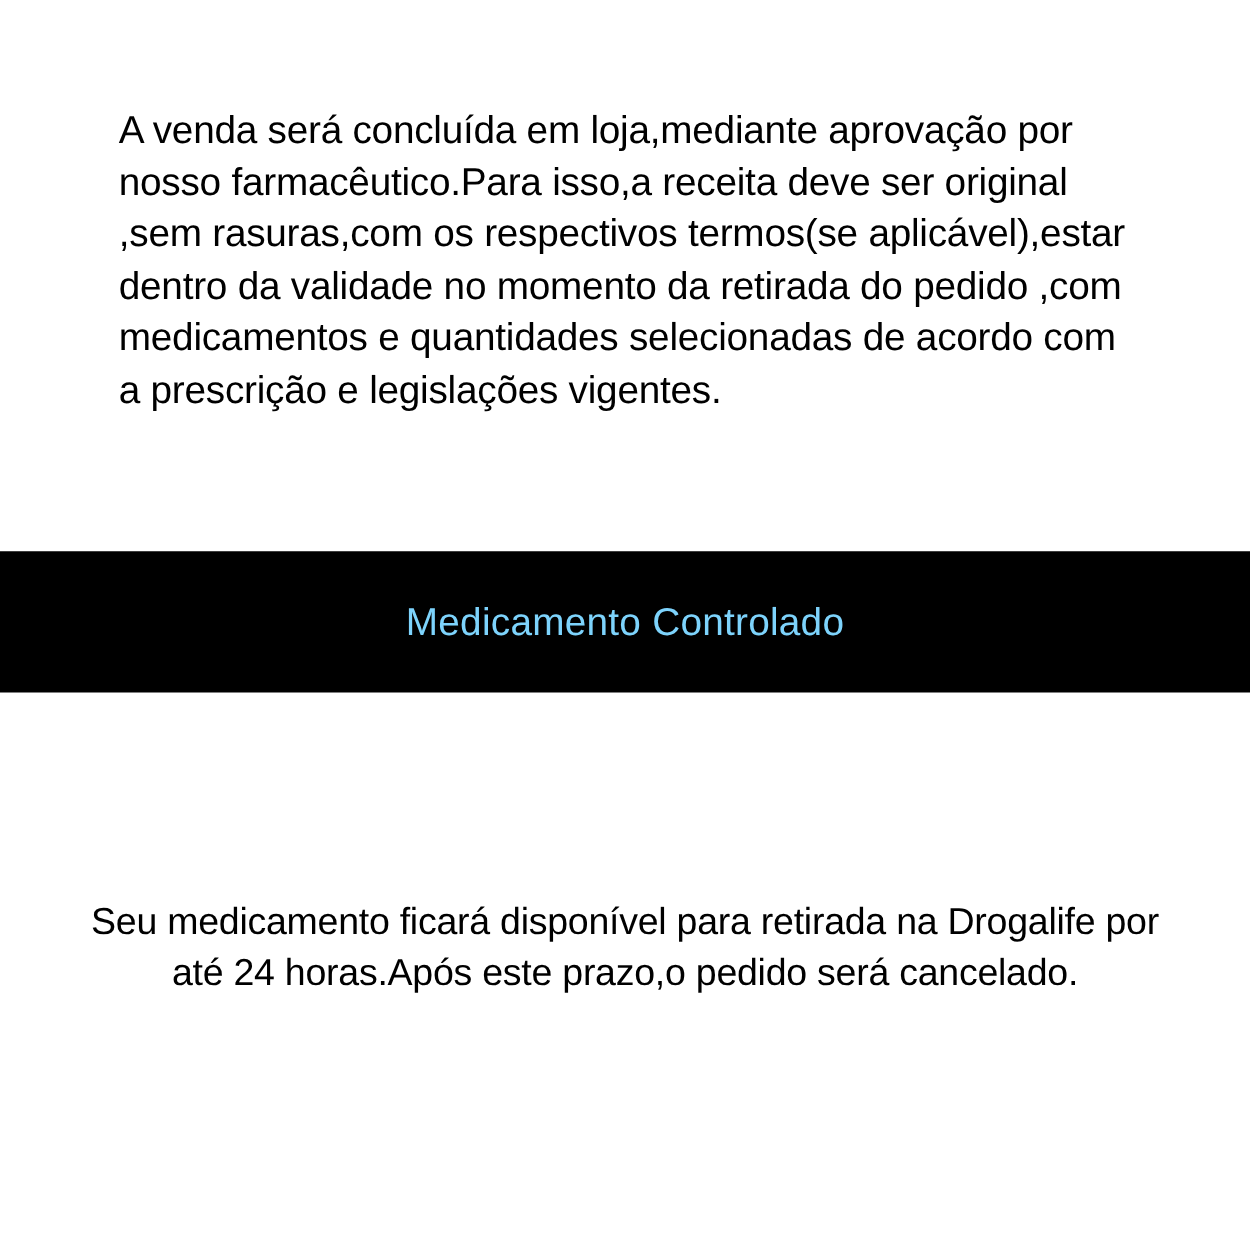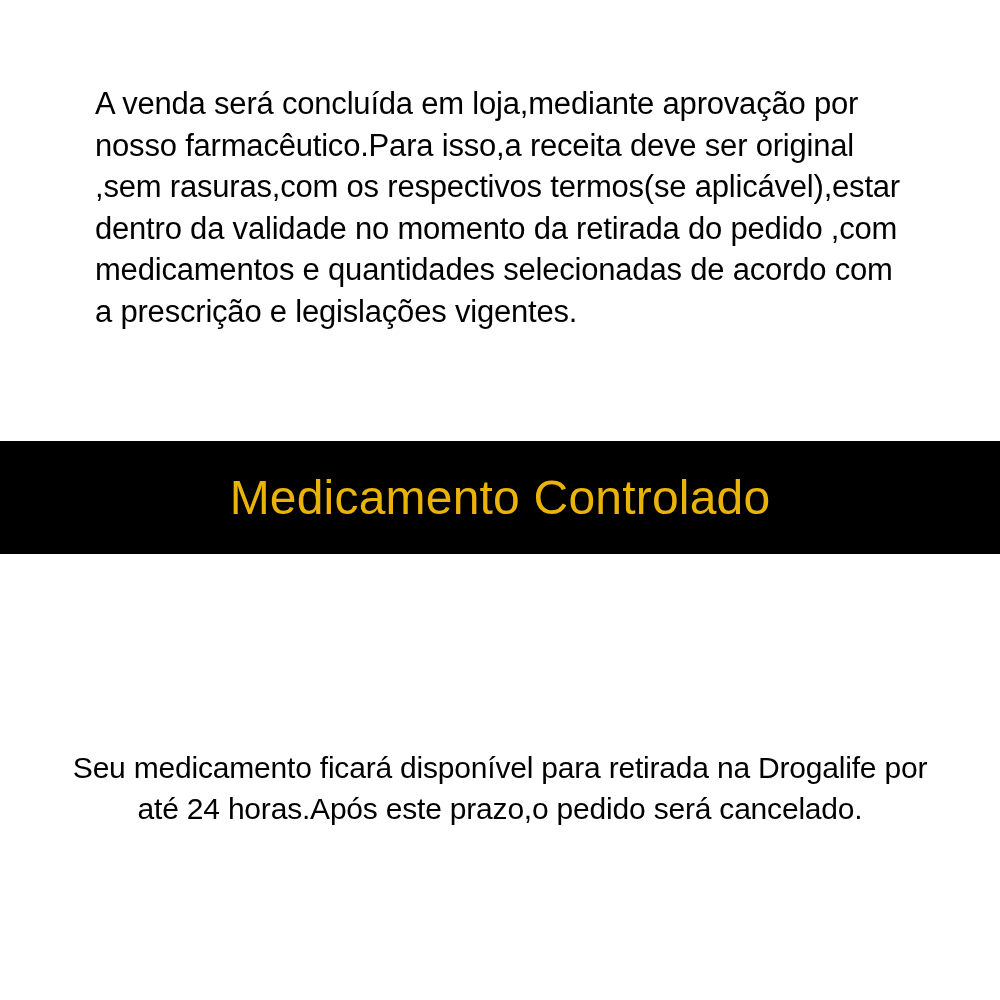--- a/index.html
+++ b/index.html
@@ -36,29 +36,29 @@
     top: 441px;
     left: 0;
     width: 1000px;
     height: 113px;
     background: #000000;
     display: flex;
     align-items: center;
     justify-content: center;
   }
   .banner-title {
-    color: #eab308;
-    font-size: 48px;
+    color: #7dd3fc;
+    font-size: 31px;
     line-height: 44px;
     letter-spacing: 0.2px;
     text-align: center;
   }
   .bottom-notice {
     position: absolute;
-    top: 717px;
+    top: 687px;
     left: 60px;
     width: 880px;
     text-align: center;
     font-size: 30px;
     line-height: 41px;
     letter-spacing: -0.2px;
     color: #000000;
   }
 </style>
 </head>

